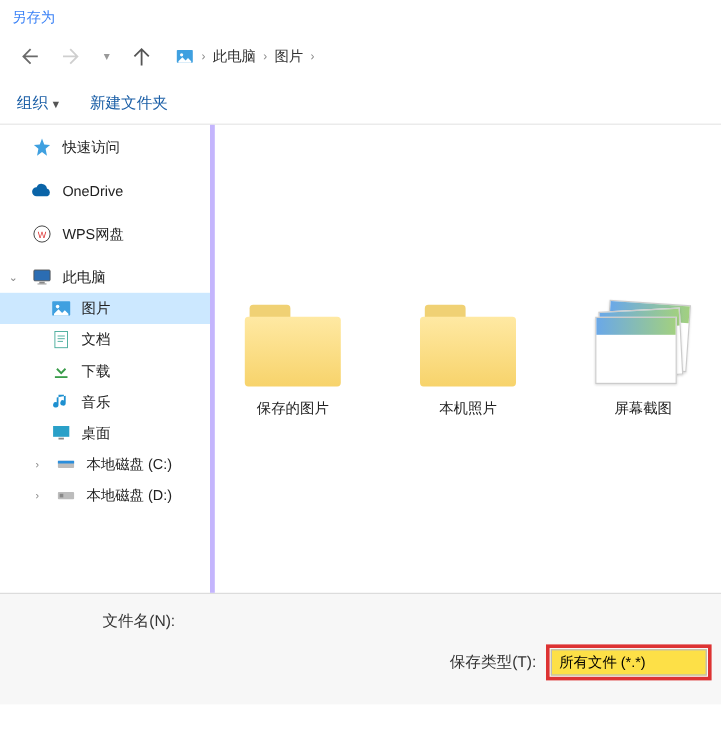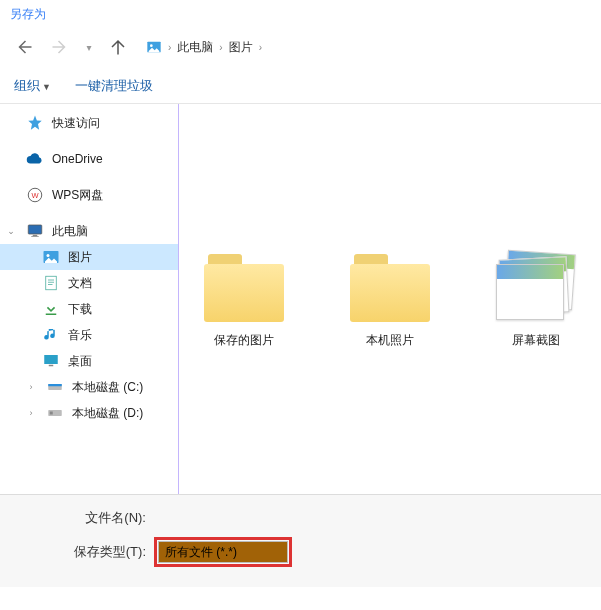--- a/index.html
+++ b/index.html
@@ -60,21 +60,21 @@
     color: #1a5ea6;
     font-size: 13px;
   }
   .toolbar span.dd { font-size: 9px; margin-left: 2px; color: #555;}
   .content {
     display: flex;
     height: 390px;
   }
   .sidebar {
     width: 188px;
-    border-right: 1px solid #c4b5fd;
+    border-right: 4px solid #c4b5fd;
     padding-top: 6px;
     overflow: hidden;
   }
   .sidebar-item {
     display: flex;
     align-items: center;
     gap: 8px;
     padding: 4px 4px 4px 22px;
     height: 26px;
     font-size: 12px;
@@ -144,20 +144,21 @@
   .folder-label { font-size: 12px; color: #222; }
   .bottom {
     border-top: 1px solid #dcdcdc;
     padding: 14px 4px 10px;
     background: #f7f7f7;
   }
   .field-row {
     display: flex;
     align-items: center;
     margin-bottom: 10px;
+    justify-content: flex-end;
   }
   .field-label {
     width: 150px;
     text-align: right;
     padding-right: 8px;
     font-size: 13px;
     color: #333;
   }
   .field-box {
     border: 3px solid #d33;
@@ -168,21 +169,21 @@
   }
   .field-box.narrow { flex: 0 0 138px; }
   .field-input {
     width: 100%;
     border: 1px solid #bbb;
     padding: 3px 6px;
     font-size: 12px;
     font-family: inherit;
     background: #fff;
   }
-  .field-input.readonly { background: #a16207; }
+  .field-input.readonly { background: #fde047; }
 
   
   .ic { width: 18px; height: 18px; display: inline-flex; align-items: center; justify-content: center; flex-shrink: 0;}
   .ic svg { width: 18px; height: 18px; }
   .ic-small { width: 16px; height: 16px; }
 </style>
 </head>
 <body>
 
 <div class="title-bar">另存为</div>
@@ -217,21 +218,21 @@
     <span class="crumb-sep">›</span>
     <span>图片</span>
     <span class="crumb-sep">›</span>
   </div>
 </div>
 
 <div class="toolbar">
   <div>
     <span>组织</span><span class="dd">▼</span>
   </div>
-  <div>一键清理垃圾</div>
+  <div>新建文件夹</div>
 </div>
 
 <div class="content">
 
   <div class="sidebar">
 
     <div class="sidebar-item">
       <span class="exp"></span>
       <span class="ic">
         <svg viewBox="0 0 24 24">

